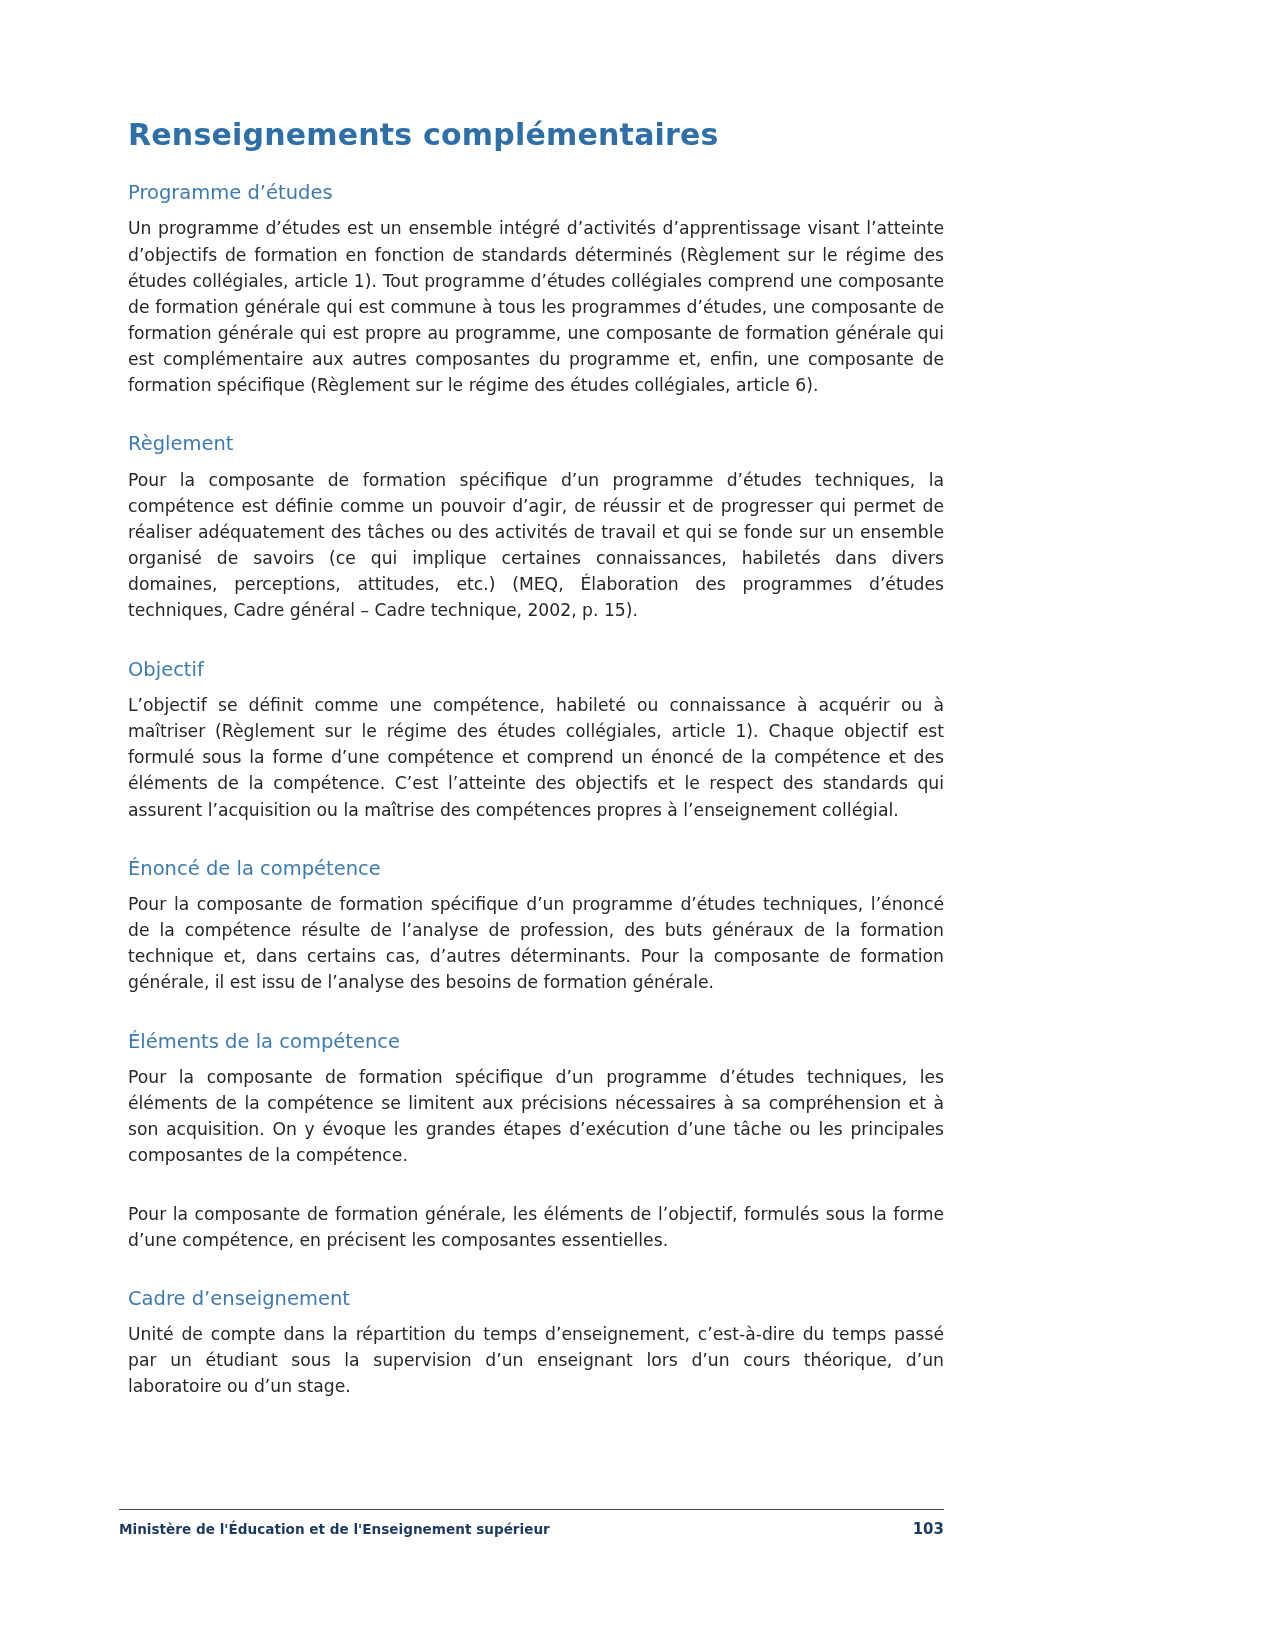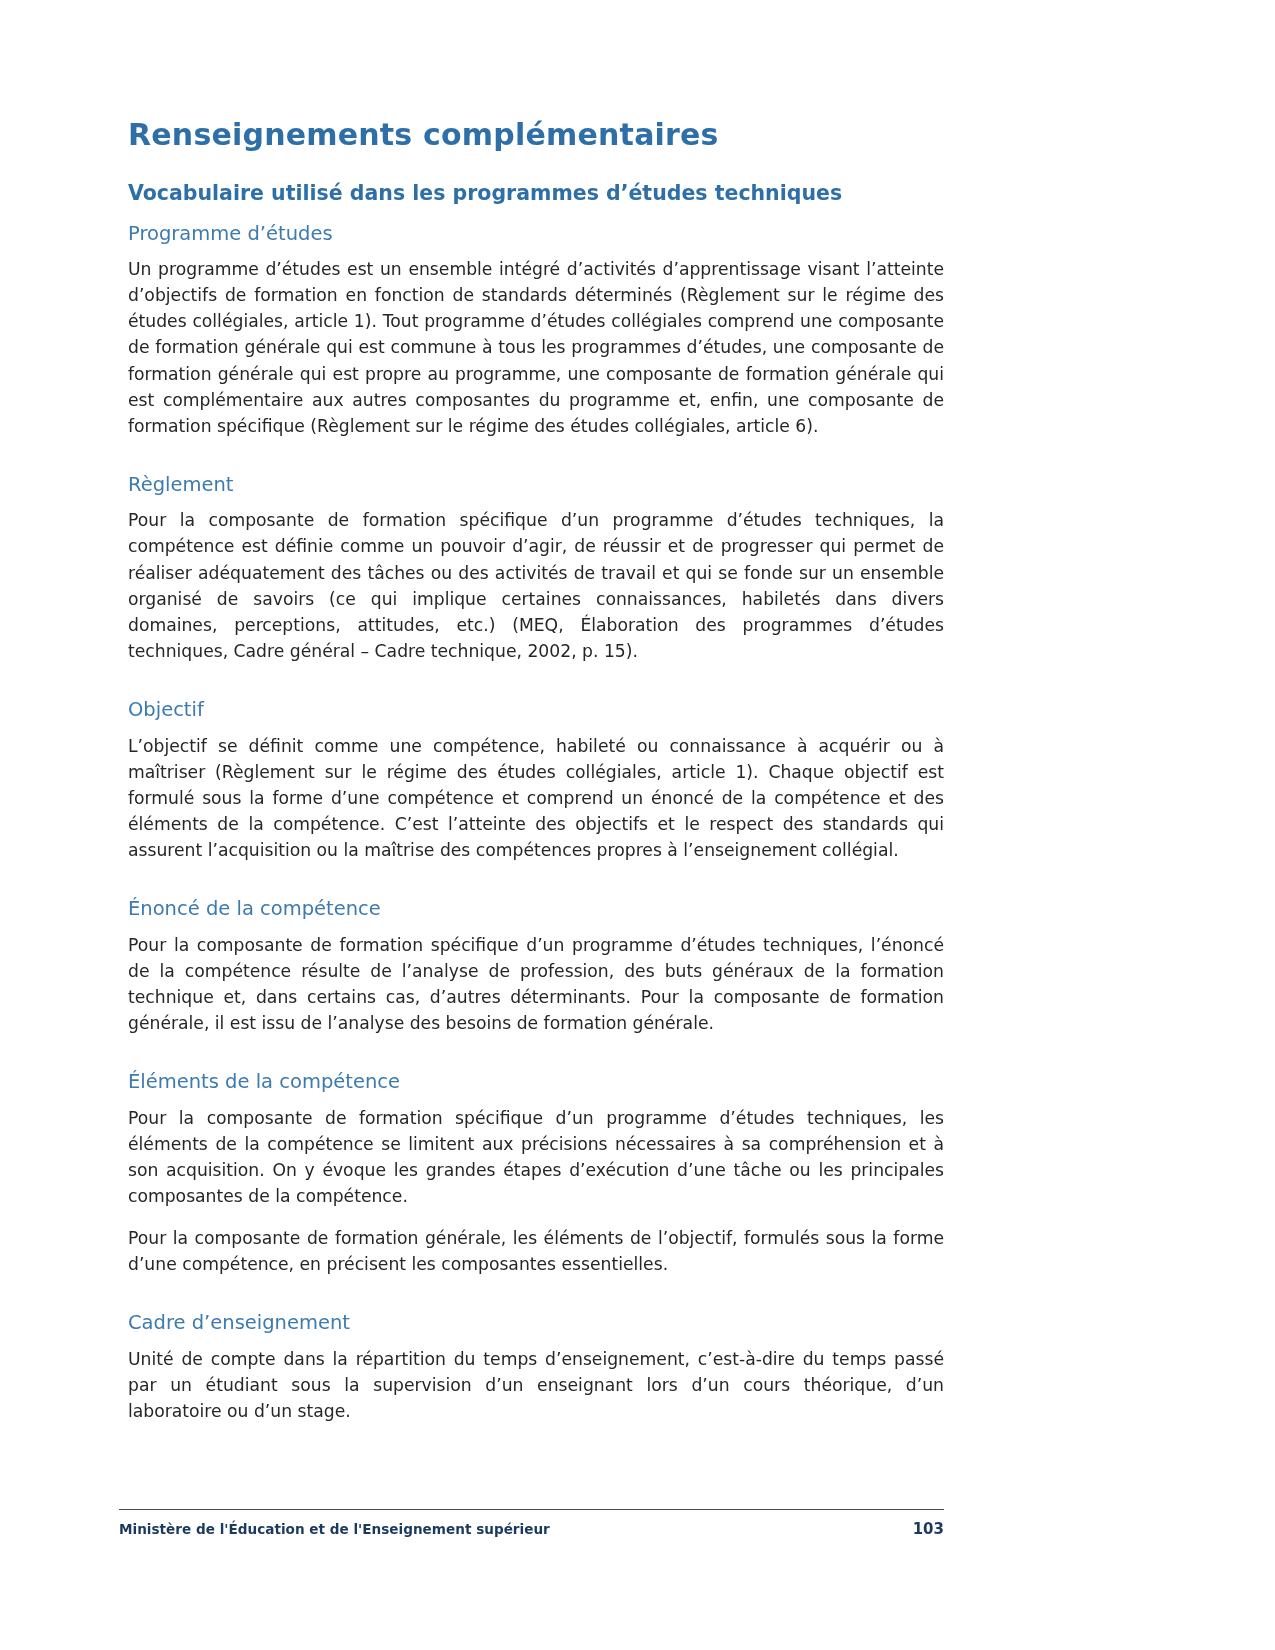--- a/index.html
+++ b/index.html
@@ -52,21 +52,21 @@
     font-size: 17.2px;
     line-height: 1.52;
     margin: 0 0 6px 0;
     text-align: justify;
     color: #262626;
   }
   p.body.last {
     margin-bottom: 0;
   }
   p.body + p.body {
-    margin-top: 16px;
+    margin-top: 32px;
   }
   .footer {
     position: absolute;
     left: 119px;
     right: 128px;
     bottom: 112px;
     border-top: 1.6px solid #4a4a4a;
     padding-top: 10px;
     display: flex;
     justify-content: space-between;
@@ -83,21 +83,20 @@
     color: #1c3a5e;
   }
 </style>
 </head>
 <body>
 
 <div class="page">
 
   <h1 class="doc-title">Renseignements complémentaires</h1>
 
-  <h2 class="section-title">Vocabulaire utilisé dans les programmes d’études techniques</h2>
 
   <h3 class="term">Programme d’études</h3>
   <p class="body">Un programme d’études est un ensemble intégré d’activités d’apprentissage visant l’atteinte d’objectifs de formation en fonction de standards déterminés (Règlement sur le régime des études collégiales, article 1). Tout programme d’études collégiales comprend une composante de formation générale qui est commune à tous les programmes d’études, une composante de formation générale qui est propre au programme, une composante de formation générale qui est complémentaire aux autres composantes du programme et, enfin, une composante de formation spécifique (Règlement sur le régime des études collégiales, article 6).</p>
 
   <h3 class="term spaced">Règlement</h3>
   <p class="body">Pour la composante de formation spécifique d’un programme d’études techniques, la compétence est définie comme un pouvoir d’agir, de réussir et de progresser qui permet de réaliser adéquatement des tâches ou des activités de travail et qui se fonde sur un ensemble organisé de savoirs (ce qui implique certaines connaissances, habiletés dans divers domaines, perceptions, attitudes, etc.) (MEQ, Élaboration des programmes d’études techniques, Cadre général – Cadre technique, 2002, p. 15).</p>
 
   <h3 class="term spaced">Objectif</h3>
   <p class="body">L’objectif se définit comme une compétence, habileté ou connaissance à acquérir ou à maîtriser (Règlement sur le régime des études collégiales, article 1). Chaque objectif est formulé sous la forme d’une compétence et comprend un énoncé de la compétence et des éléments de la compétence. C’est l’atteinte des objectifs et le respect des standards qui assurent l’acquisition ou la maîtrise des compétences propres à l’enseignement collégial.</p>
 

